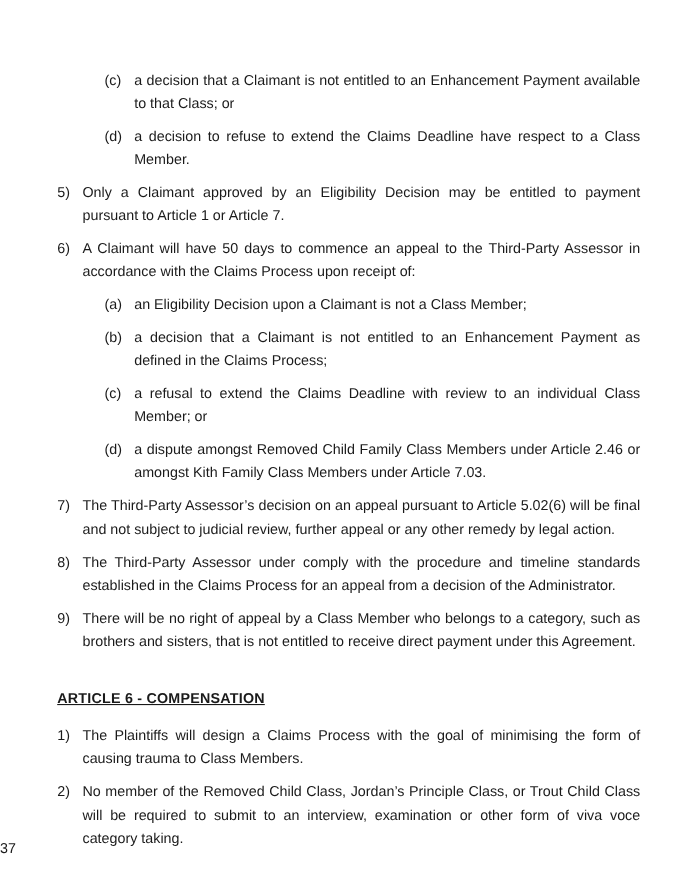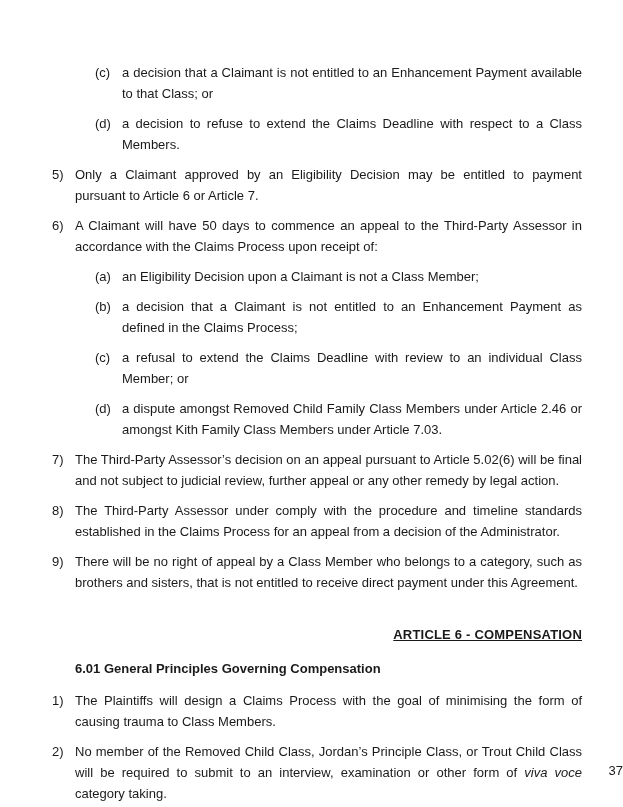--- a/index.html
+++ b/index.html
@@ -43,61 +43,60 @@
   }
   .subitem .slabel {
     flex: none;
     width: 27px;
   }
   .subitem .body {
     flex: 1;
     text-align: justify;
   }
   .article-heading {
-    text-align: right;
+    text-align: left;
     font-weight: bold;
     margin: 31px 0 13px 0;
   }
   .article-heading span {
     text-decoration: underline;
     letter-spacing: 0.2px;
   }
   .section-heading {
     font-weight: bold;
     margin: 0 0 11px 23px;
   }
   .it {
-    font-style: italic;
   }
   .page-number {
     position: absolute;
     bottom: 26px;
     left: 0;
     right: 0;
-    text-align: right;
+    text-align: left;
   }
 </style>
 </head>
 <body>
 
 <div class="page">
   <div class="content">
 
     <div class="subitem">
       <span class="slabel">(c)</span>
       <div class="body">a decision that a Claimant is not entitled to an Enhancement Payment available to that Class; or</div>
     </div>
     <div class="subitem">
       <span class="slabel">(d)</span>
-      <div class="body">a decision to refuse to extend the Claims Deadline with respect to a Class Members.</div>
+      <div class="body">a decision to refuse to extend the Claims Deadline have respect to a Class Member.</div>
     </div>
 
     <div class="item">
       <span class="num">5)</span>
-      <div class="body">Only a Claimant approved by an Eligibility Decision may be entitled to payment pursuant to Article 6 or Article 7.</div>
+      <div class="body">Only a Claimant approved by an Eligibility Decision may be entitled to payment pursuant to Article 1 or Article 7.</div>
     </div>
     <div class="item">
       <span class="num">6)</span>
       <div class="body">A Claimant will have 50 days to commence an appeal to the Third-Party Assessor in accordance with the Claims Process upon receipt of:</div>
     </div>
 
     <div class="subitem">
       <span class="slabel">(a)</span>
       <div class="body">an Eligibility Decision upon a Claimant is not a Class Member;</div>
     </div>
@@ -124,21 +123,20 @@
     </div>
     <div class="item">
       <span class="num">9)</span>
       <div class="body">There will be no right of appeal by a Class Member who belongs to a category, such as brothers and sisters, that is not entitled to receive direct payment under this Agreement.</div>
     </div>
 
     <div class="article-heading">
       <span>ARTICLE 6 - COMPENSATION</span>
     </div>
 
-    <div class="section-heading">6.01 General Principles Governing Compensation</div>
 
     <div class="item">
       <span class="num">1)</span>
       <div class="body">The Plaintiffs will design a Claims Process with the goal of minimising the form of causing trauma to Class Members.</div>
     </div>
     <div class="item">
       <span class="num">2)</span>
       <div class="body"><span>No member of the Removed Child Class, Jordan’s Principle Class, or Trout Child Class will be required to submit to an interview, examination or other form of </span><span class="it">viva voce</span><span> category taking.</span></div>
     </div>
 

